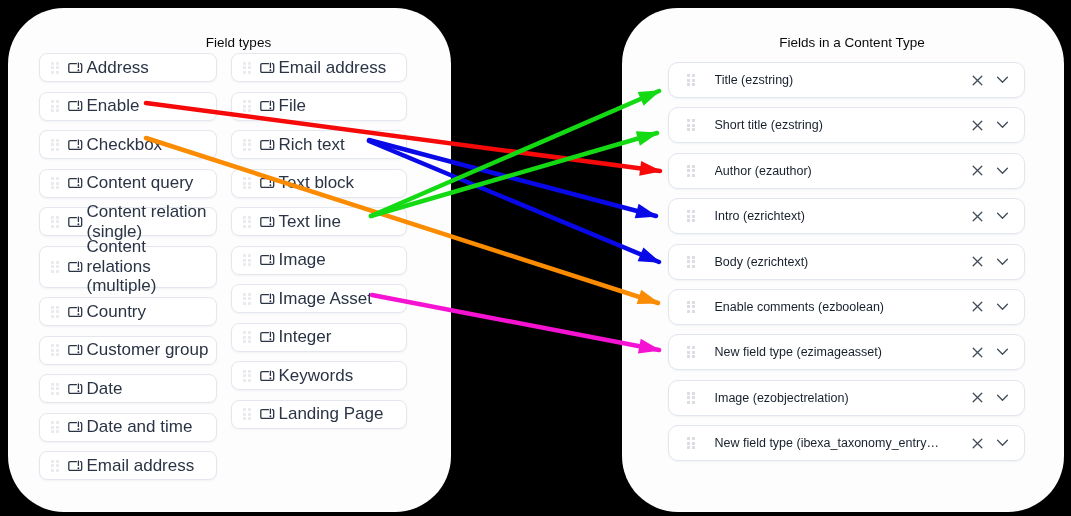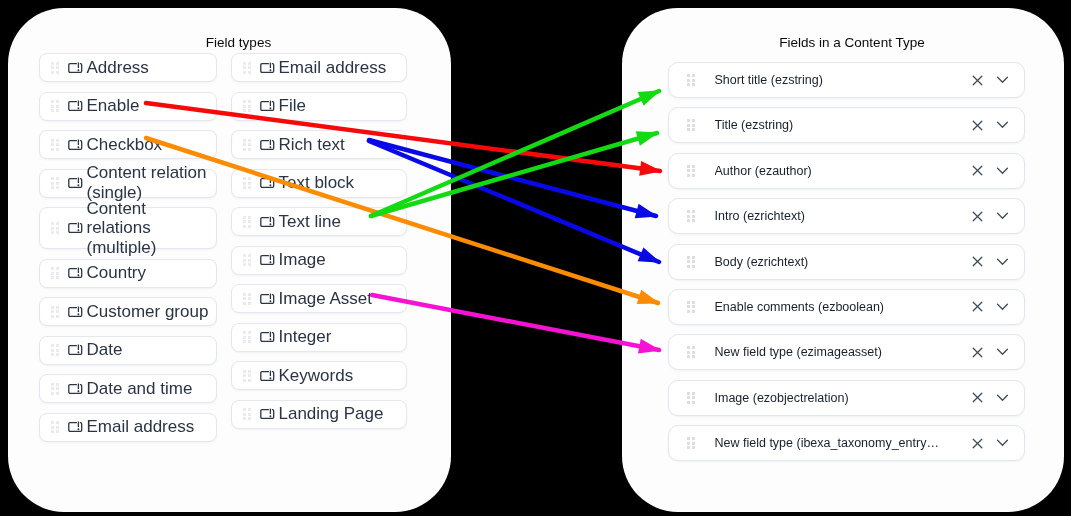--- a/index.html
+++ b/index.html
@@ -120,20 +120,39 @@
       <svg width="15" height="12" viewBox="0 0 15 12">
         <rect x="0.8" y="1.7" width="12.9" height="8.6" rx="1.2" fill="none" stroke="#2a3444" stroke-width="1.3"></rect>
         <line x1="10.4" y1="0.4" x2="10.4" y2="6.2" stroke="#fff" stroke-width="3"></line>
         <line x1="10.4" y1="0.6" x2="10.4" y2="6.0" stroke="#2a3444" stroke-width="1.3"></line>
         <circle cx="10.4" cy="8.3" r="0.95" fill="#2a3444"></circle>
       </svg>
     </span>
     <span class="ft-label">Checkbox</span>
   </div>
 
+  <div class="ft-item">
+    <span class="handle">
+            <i></i>
+            <i></i>
+            <i></i>
+            <i></i>
+            <i></i>
+            <i></i>
+          </span>
+    <span class="ficon">
+      <svg width="15" height="12" viewBox="0 0 15 12">
+        <rect x="0.8" y="1.7" width="12.9" height="8.6" rx="1.2" fill="none" stroke="#2a3444" stroke-width="1.3"></rect>
+        <line x1="10.4" y1="0.4" x2="10.4" y2="6.2" stroke="#fff" stroke-width="3"></line>
+        <line x1="10.4" y1="0.6" x2="10.4" y2="6.0" stroke="#2a3444" stroke-width="1.3"></line>
+        <circle cx="10.4" cy="8.3" r="0.95" fill="#2a3444"></circle>
+      </svg>
+    </span>
+    <span class="ft-label">Content query</span>
+  </div>
 
   <div class="ft-item">
     <span class="handle">
             <i></i>
             <i></i>
             <i></i>
             <i></i>
             <i></i>
             <i></i>
           </span>
@@ -478,43 +497,43 @@
   <div class="ct-list" id="ct-list">
   <div class="ct-item">
     <span class="handle hdark">
           <i></i>
           <i></i>
           <i></i>
           <i></i>
           <i></i>
           <i></i>
         </span>
+    <span class="ct-label">Title (ezstring)</span>
+    <button class="icon-btn remove">
+      <svg width="13" height="13" viewBox="0 0 13 13">
+        <path d="M2.2,2.2 L10.8,10.8 M10.8,2.2 L2.2,10.8" stroke="#414c5a" stroke-width="1.3" stroke-linecap="round"></path>
+      </svg>
+    </button>
+    <button class="icon-btn collapse">
+      <svg width="13" height="8" viewBox="0 0 13 8">
+        <path d="M1.6,1.3 L6.5,6.2 L11.4,1.3" fill="none" stroke="#414c5a" stroke-width="1.3" stroke-linecap="round" stroke-linejoin="round"></path>
+      </svg>
+    </button>
+  </div>
+
+  <div class="ct-item">
+    <span class="handle hdark">
+          <i></i>
+          <i></i>
+          <i></i>
+          <i></i>
+          <i></i>
+          <i></i>
+        </span>
     <span class="ct-label">Short title (ezstring)</span>
-    <button class="icon-btn remove">
-      <svg width="13" height="13" viewBox="0 0 13 13">
-        <path d="M2.2,2.2 L10.8,10.8 M10.8,2.2 L2.2,10.8" stroke="#414c5a" stroke-width="1.3" stroke-linecap="round"></path>
-      </svg>
-    </button>
-    <button class="icon-btn collapse">
-      <svg width="13" height="8" viewBox="0 0 13 8">
-        <path d="M1.6,1.3 L6.5,6.2 L11.4,1.3" fill="none" stroke="#414c5a" stroke-width="1.3" stroke-linecap="round" stroke-linejoin="round"></path>
-      </svg>
-    </button>
-  </div>
-
-  <div class="ct-item">
-    <span class="handle hdark">
-          <i></i>
-          <i></i>
-          <i></i>
-          <i></i>
-          <i></i>
-          <i></i>
-        </span>
-    <span class="ct-label">Title (ezstring)</span>
     <button class="icon-btn remove">
       <svg width="13" height="13" viewBox="0 0 13 13">
         <path d="M2.2,2.2 L10.8,10.8 M10.8,2.2 L2.2,10.8" stroke="#414c5a" stroke-width="1.3" stroke-linecap="round"></path>
       </svg>
     </button>
     <button class="icon-btn collapse">
       <svg width="13" height="8" viewBox="0 0 13 8">
         <path d="M1.6,1.3 L6.5,6.2 L11.4,1.3" fill="none" stroke="#414c5a" stroke-width="1.3" stroke-linecap="round" stroke-linejoin="round"></path>
       </svg>
     </button>

